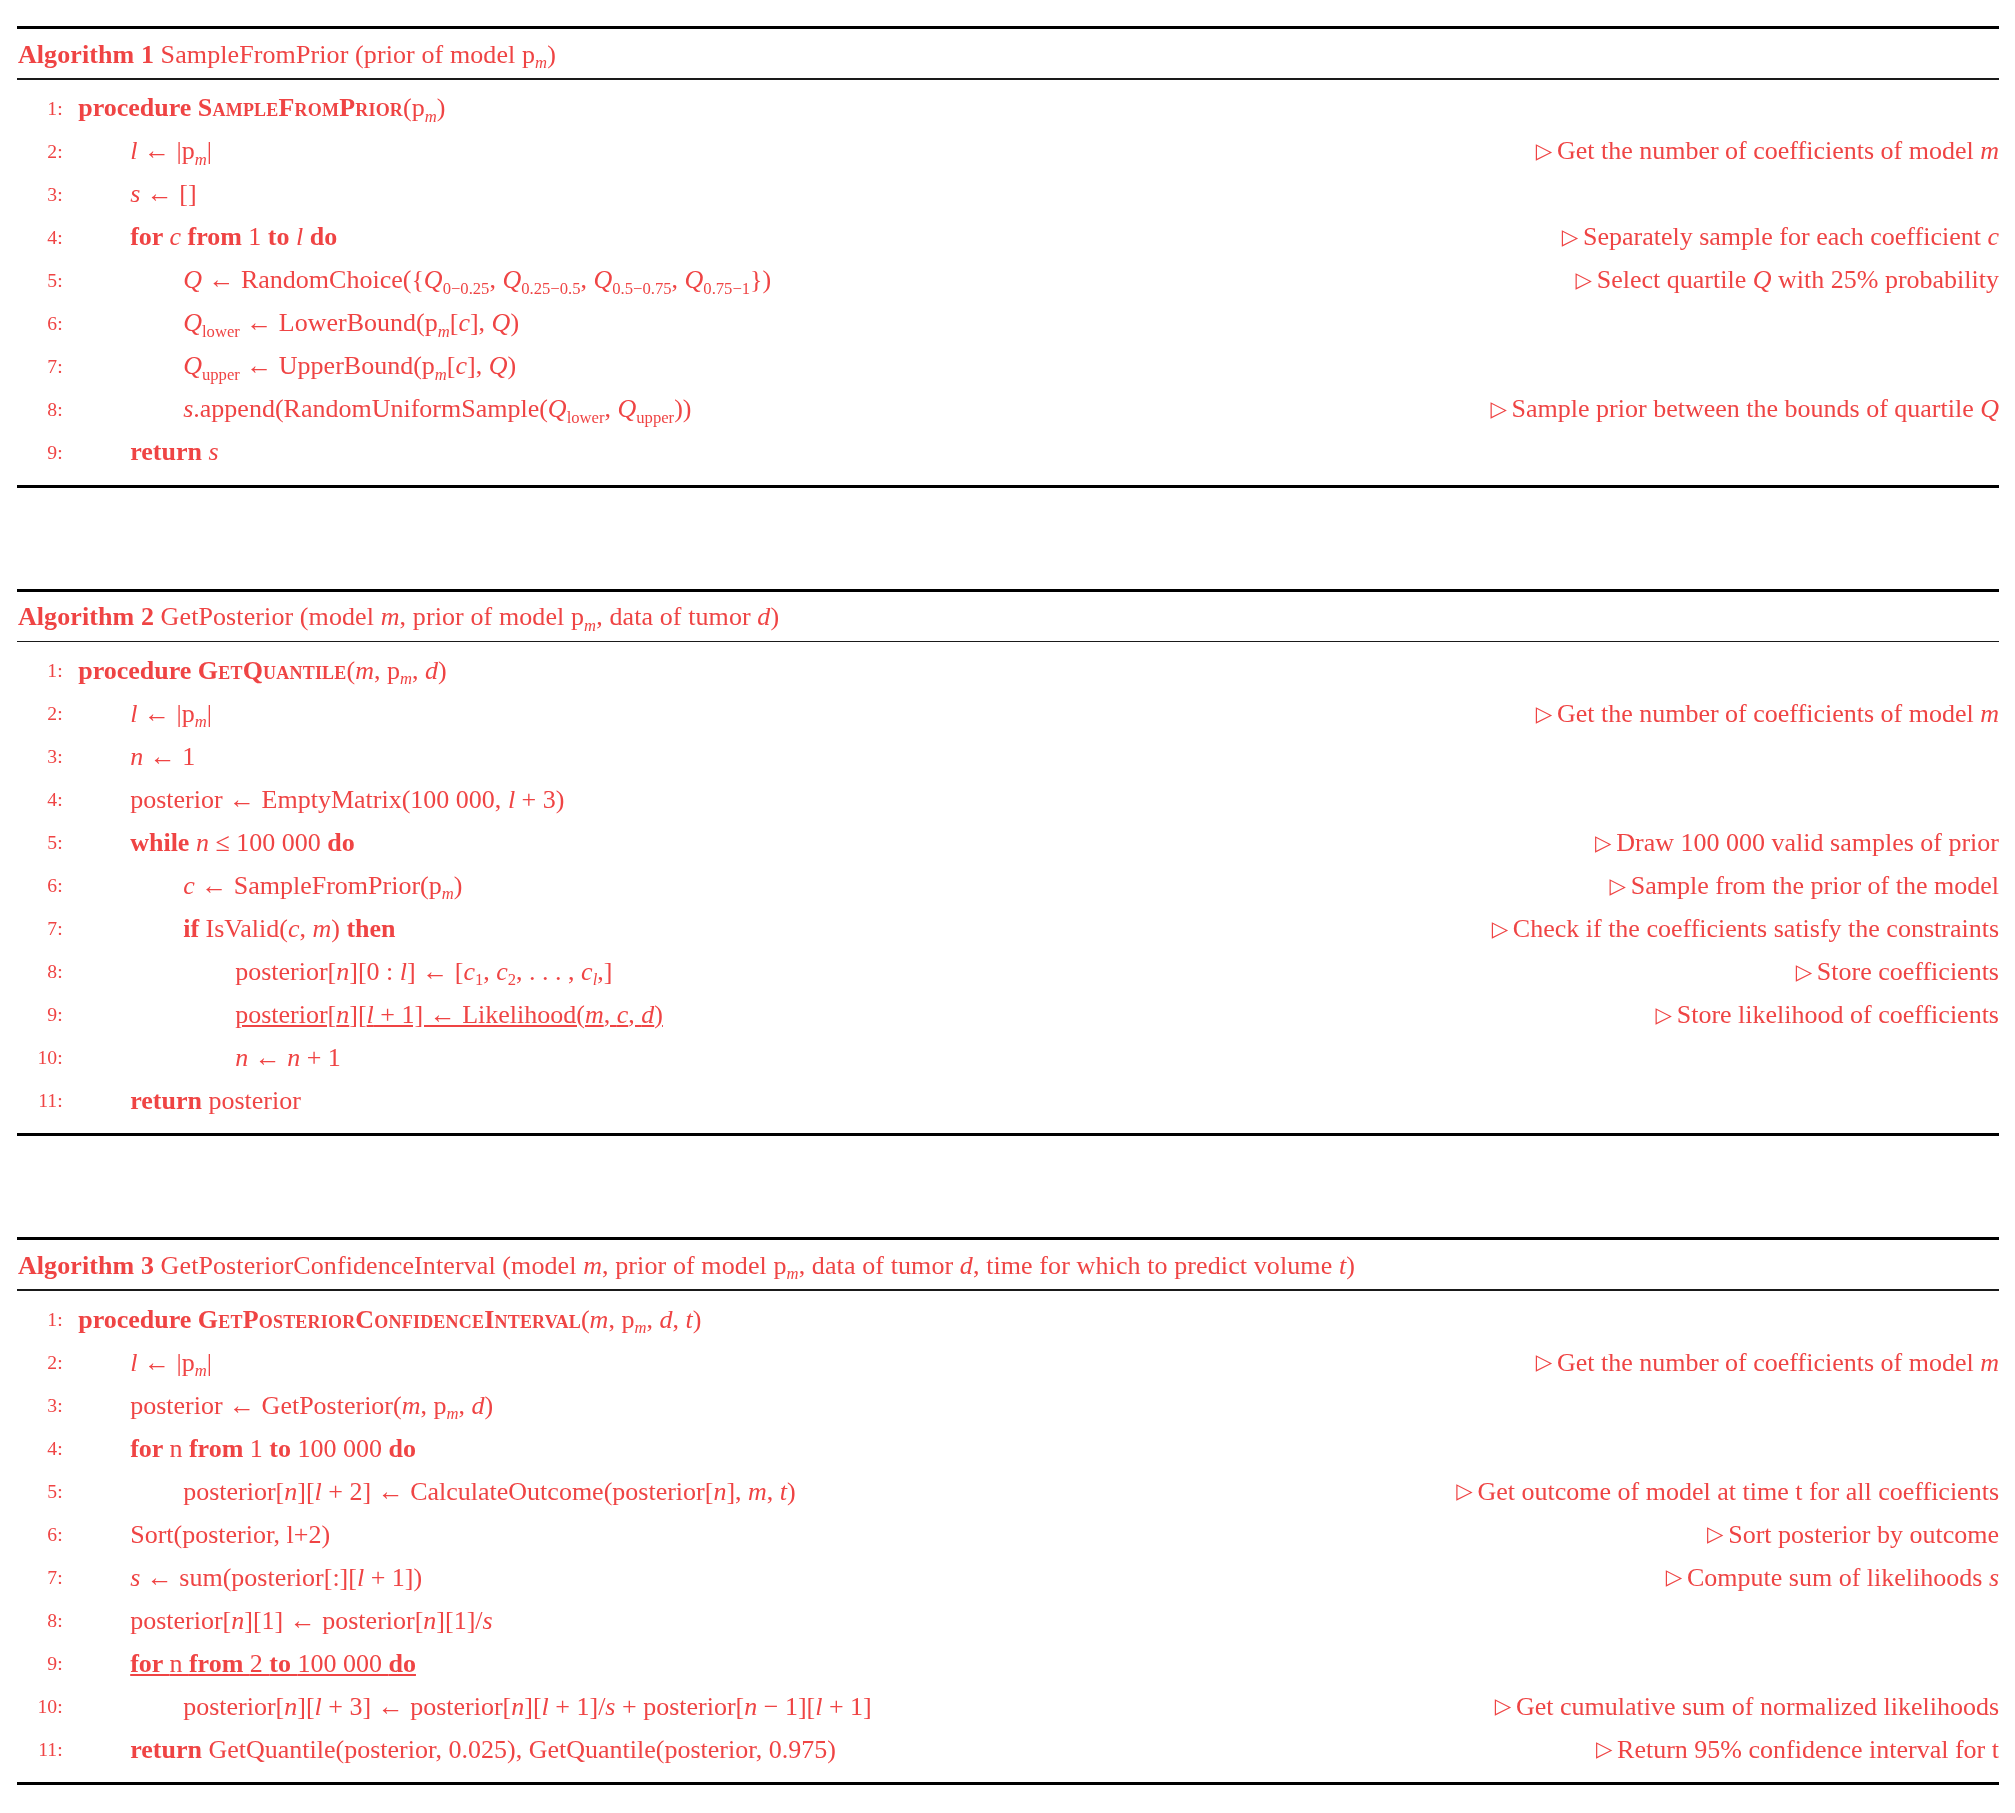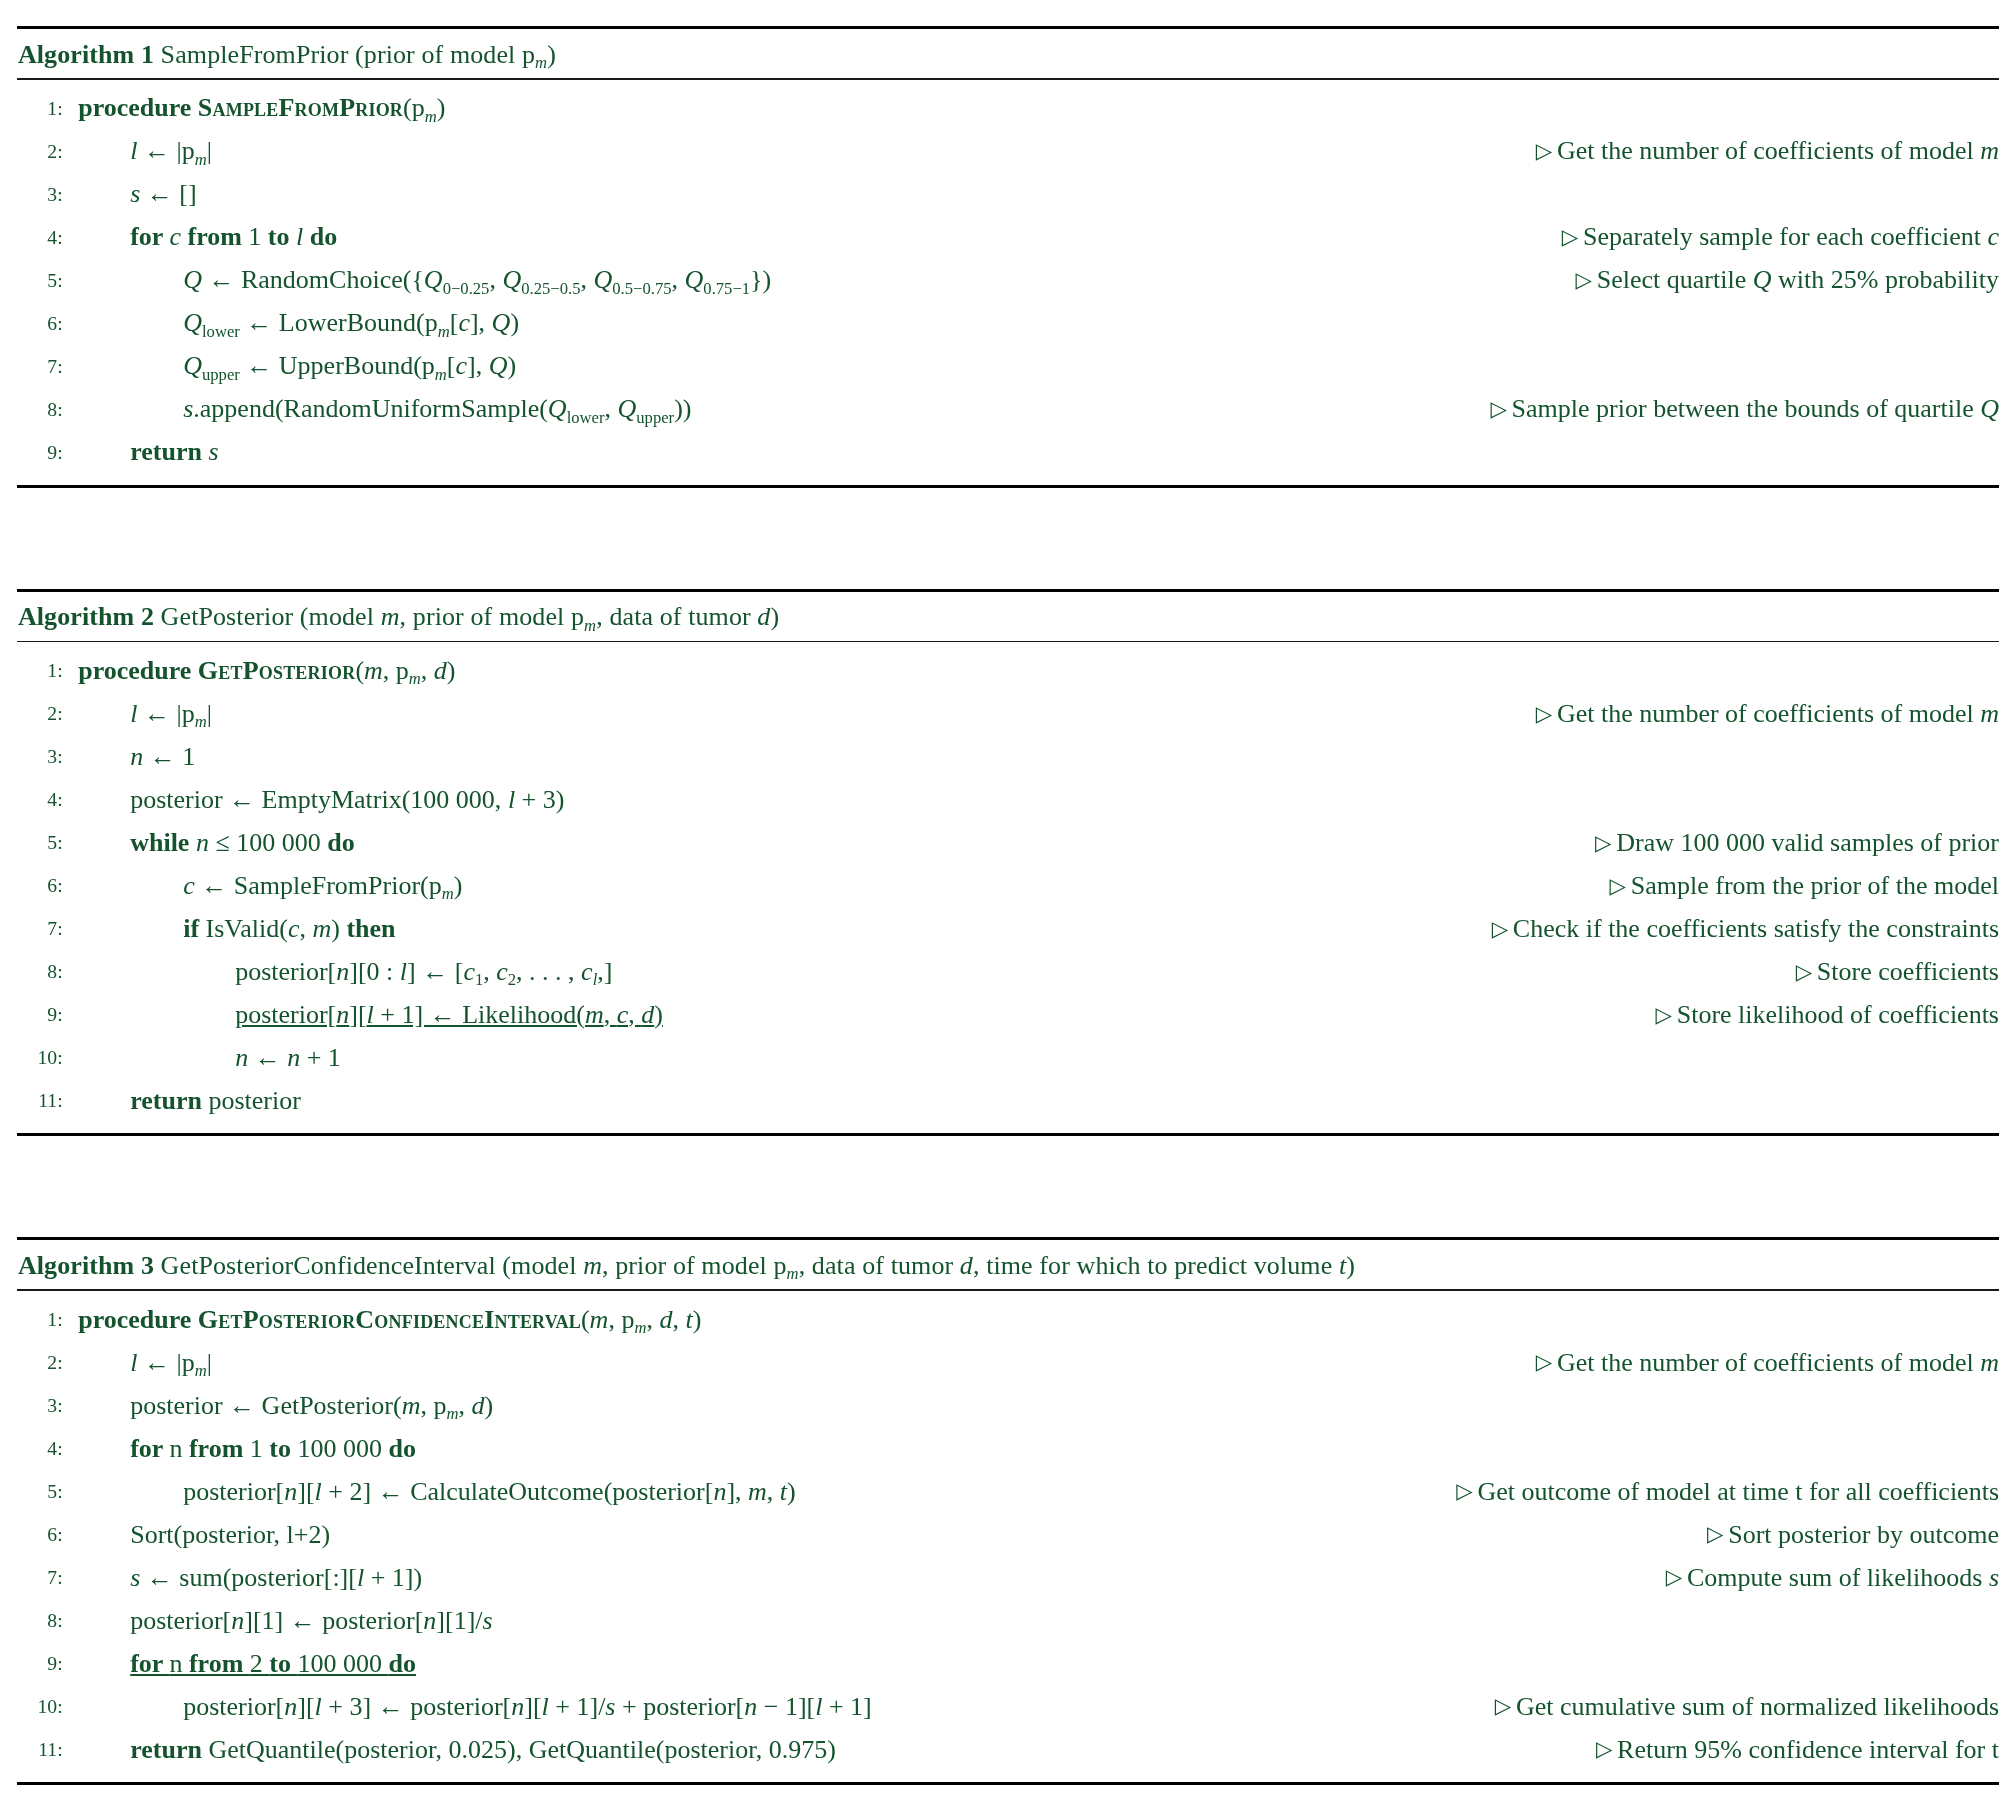--- a/index.html
+++ b/index.html
@@ -3,21 +3,21 @@
 <meta charset="utf-8">
 <style>
   html, body { margin: 0; padding: 0; background: #ffffff; }
   #canvas {
     position: relative;
     width: 2015px;
     height: 1814px;
     box-sizing: border-box;
     padding: 26px 16px 0 16.7px;
     background: #ffffff;
-    color: #14532d;
+    color: #ef4444;
     font-family: "Liberation Serif", "DejaVu Serif", serif;
     font-size: 26px;
     overflow: hidden;
   }
   .alg-block { width: 100%; }
   .alg-block + .alg-block { margin-top: 101px; }
   .rule { width: 100%; background: #000000; }
   .rule.thick { height: 3px; }
   .rule.mid   { height: 1.8px; background: #1a1a1a; }
   .alg-header {
@@ -104,21 +104,21 @@
         </div>
         <div class="rule thick"></div>
       </section>
       <section class="alg-block">
         <div class="rule thick"></div>
         <div class="alg-header"><span class="bf">Algorithm 2</span><span class="rm"> GetPosterior (model </span><span class="it">m</span><span class="rm">, prior of model p</span><span class="sub it">m</span><span class="rm">, data of tumor </span><span class="it">d</span><span class="rm">)</span></div>
         <div class="rule mid"></div>
         <div class="alg-body">
           <div class="line">
             <span class="lno">1:</span>
-            <span class="code" style="padding-left: 0px;"><span class="bf">procedure </span><span class="sc">GetPosterior</span><span class="rm">(</span><span class="it">m</span><span class="rm">, p</span><span class="sub it">m</span><span class="rm">, </span><span class="it">d</span><span class="rm">)</span></span>
+            <span class="code" style="padding-left: 0px;"><span class="bf">procedure </span><span class="sc">GetQuantile</span><span class="rm">(</span><span class="it">m</span><span class="rm">, p</span><span class="sub it">m</span><span class="rm">, </span><span class="it">d</span><span class="rm">)</span></span>
           </div>
           <div class="line">
             <span class="lno">2:</span>
             <span class="code" style="padding-left: 52px;"><span class="it">l</span><span class="rm"> ← |p</span><span class="sub it">m</span><span class="rm">|</span></span>
             <span class="comment"><span class="marker">▷</span><span class="rm">Get the number of coefficients of model </span><span class="it">m</span></span>
           </div>
           <div class="line">
             <span class="lno">3:</span>
             <span class="code" style="padding-left: 52px;"><span class="it">n</span><span class="rm"> ← 1</span></span>
           </div>

